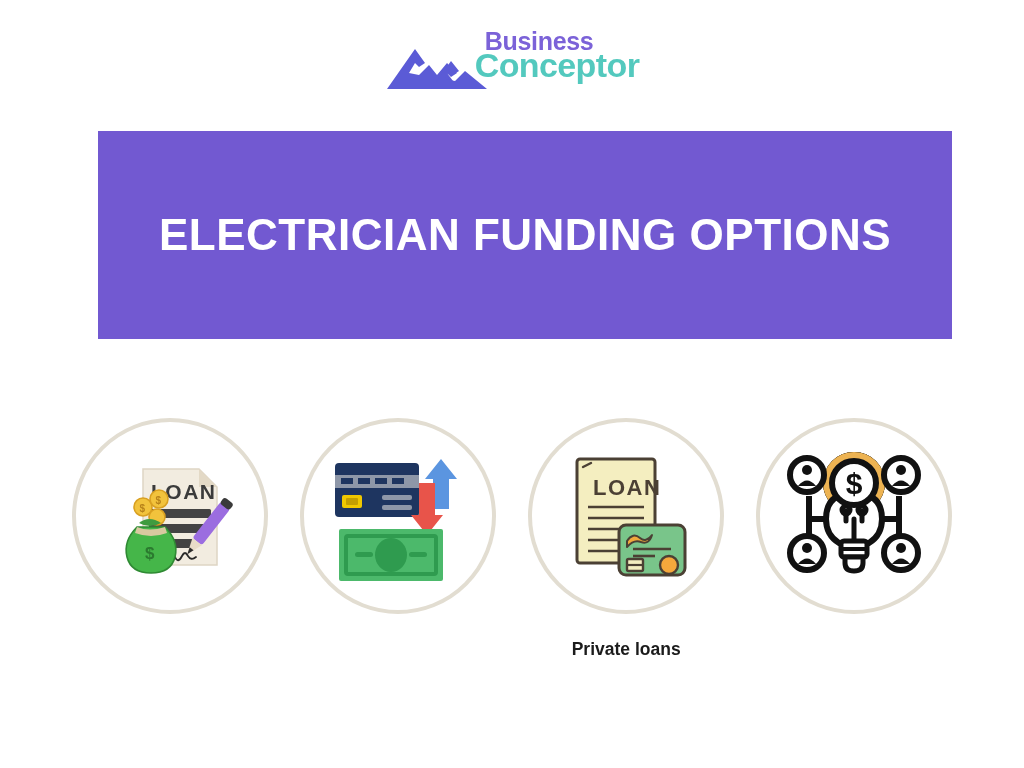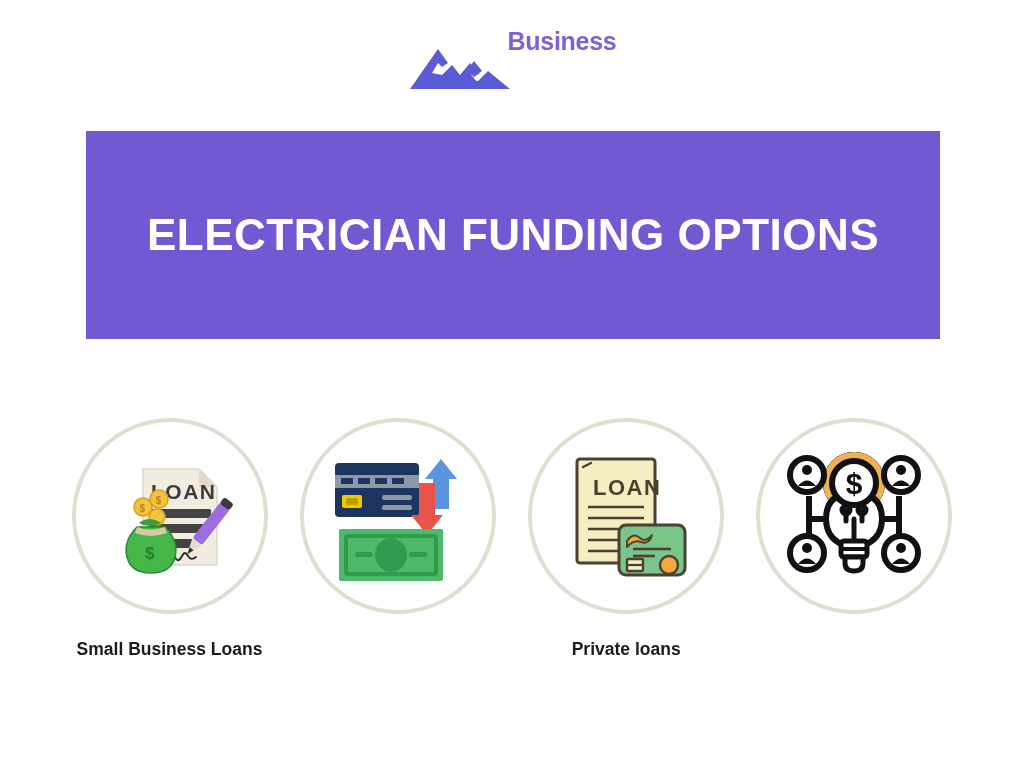--- a/index.html
+++ b/index.html
@@ -51,21 +51,21 @@
   #brand-logo .word-bottom {
     font-size: 34px;
     font-weight: bold;
     color: #53c9be;
     letter-spacing: -0.6px;
   }
 
   
   #title-banner {
     position: absolute;
-    left: 86px;
+    left: 98px;
     top: 131px;
     width: 854px;
     height: 208px;
     background: #7259d1;
     display: flex;
     align-items: center;
     justify-content: center;
   }
   #title-banner .title-text {
     color: #ffffff;
@@ -123,20 +123,21 @@
 <div id="brand-logo">
   <div class="logo-inner">
     <div class="mark">
       <svg width="104" height="48" viewBox="0 0 104 48">
         <path d="M2 46 L30 6 L40 20 L34 24 L30 20 L24 30 L34 32 L44 22 L52 32 L62 20 L72 30 L66 34 L62 30 L74 46 Z" fill="#5b5bd6"></path>
         <path d="M46 46 L66 18 L74 28 L68 32 L64 28 L60 36 L70 38 L80 28 L102 46 Z" fill="#5b5bd6"></path>
       </svg>
     </div>
     <div class="wordmark">
       <div class="word-top">Business</div>
+      <div class="word-bottom">Conceptor</div>
     </div>
   </div>
 </div>
 
 <div id="title-banner">
   <div class="title-text">ELECTRICIAN FUNDING OPTIONS</div>
 </div>
 
 <div id="options-row">
 
@@ -165,21 +166,20 @@
         <text x="50" y="118" font-family="Liberation Sans, sans-serif" font-size="17" font-weight="bold" fill="#2b7a2f">$</text>
 
         <g transform="rotate(38 112 88)">
           <rect x="106" y="58" width="12" height="46" rx="3" fill="#9b6de0"></rect>
           <path d="M106 104 H118 L112 120 Z" fill="#e8dcc8"></path>
           <path d="M109.5 113 H114.5 L112 120 Z" fill="#2b2b2b"></path>
           <rect x="106" y="52" width="12" height="8" rx="3" fill="#3a3a3a"></rect>
         </g>
       </svg>
     </div>
-    <div class="option-label">Small Business Loans</div>
   </div>
 
   <div class="option-item">
     <div class="option-circle">
       <svg width="150" height="150" viewBox="0 0 150 150">
 
         <rect x="12" y="22" width="84" height="54" rx="4" fill="#1e3560"></rect>
         <rect x="12" y="34" width="84" height="13" fill="#8e97a8"></rect>
         <rect x="18" y="37" width="12" height="6" fill="#1e3560"></rect>
         <rect x="35" y="37" width="12" height="6" fill="#1e3560"></rect>

